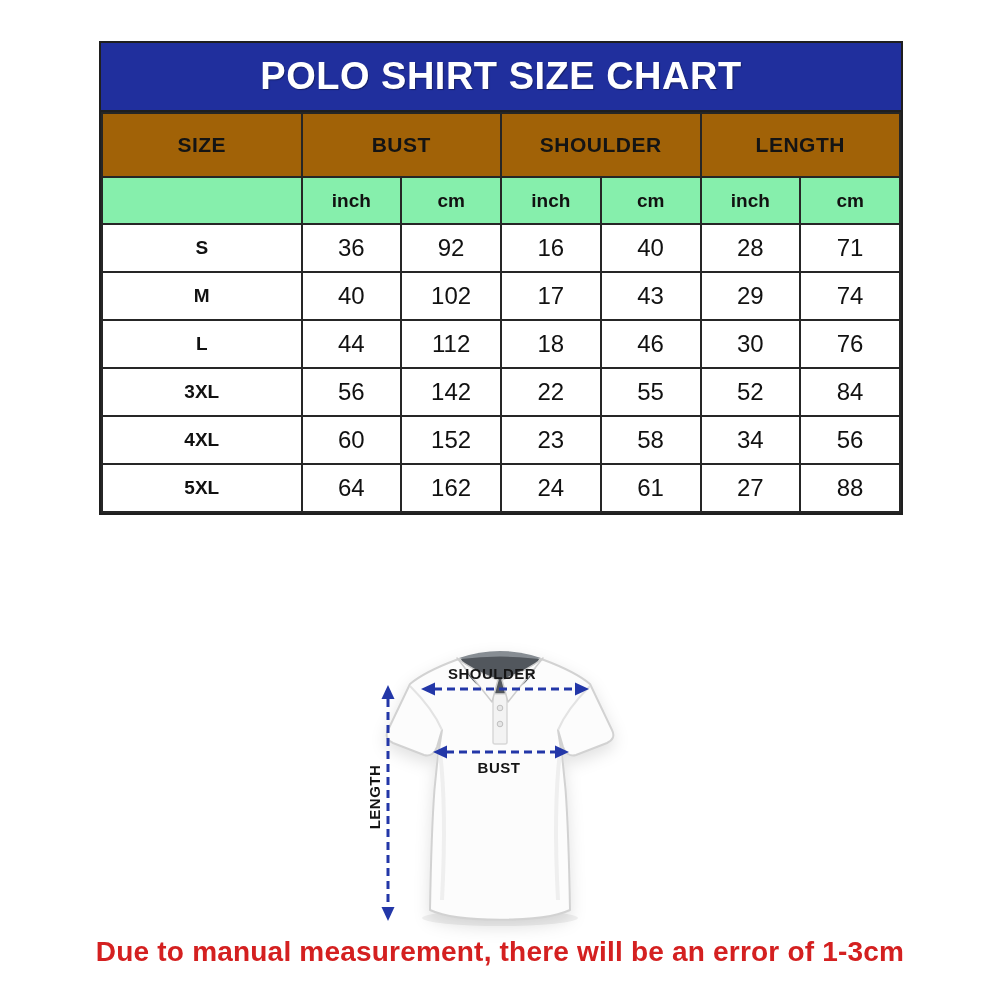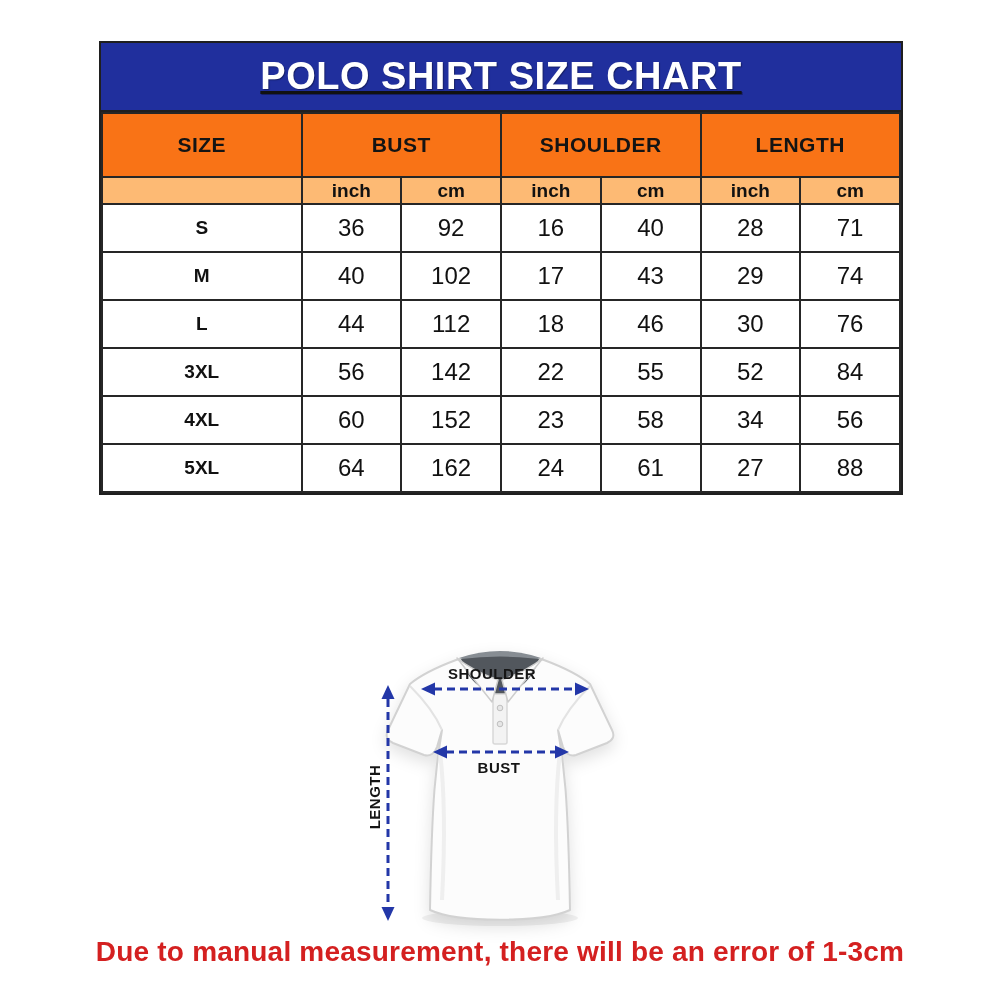--- a/index.html
+++ b/index.html
@@ -6,38 +6,38 @@
   html,body { width:1000px; height:1000px; background:#ffffff; }
   body { position:relative; font-family:"Liberation Sans", sans-serif; color:#111; }
 
   
   .size-chart {
     position:absolute; left:99px; top:41px; width:804px;
     border:2px solid #1f1f1f; background:#fff;
   }
   .title-bar {
     height:69px; background:#202f9d; border-bottom:2px solid #1f1f1f;
-    display:flex; align-items:center; justify-content:center;text-decoration:underline;
+    display:flex; align-items:center; justify-content:center;
   }
   .title-bar span {
     color:#ffffff; font-weight:bold; font-size:38px; letter-spacing:0.5px;
     text-shadow:1px 1px 1px rgba(0,0,0,0.35);
   }
   table.size-table { width:100%; border-collapse:collapse; table-layout:fixed; }
   .size-table col.size-col { width:25%; }
   .size-table col.val-col  { width:12.5%; }
   .size-table th, .size-table td {
     border:2px solid #262626; text-align:center; vertical-align:middle;
     overflow:hidden; white-space:nowrap;
   }
   .group-row th {
-    background:#f97316; height:64px;
+    background:#a16207; height:64px;
     font-size:21px; font-weight:bold; letter-spacing:0.5px; color:#141414;
   }
-  .unit-row td { height:27px; font-size:19px; font-weight:bold; background:#fdba74; }
+  .unit-row td { height:47px; font-size:19px; font-weight:bold; background:#86efac; }
   .data-row td { height:48px; font-size:24px; font-weight:normal; background:#fff; }
   .data-row td.size-label { font-weight:bold; font-size:19px; }
 
   
   .shirt-svg { position:absolute; left:380px; top:642px;
     filter:drop-shadow(0 6px 8px rgba(0,0,0,0.12)); }
   .arrows-svg { position:absolute; left:340px; top:640px; }
   .diagram-label {
     position:absolute; font-weight:bold; font-size:15px; letter-spacing:0.5px;
     color:#151515; text-align:center;

